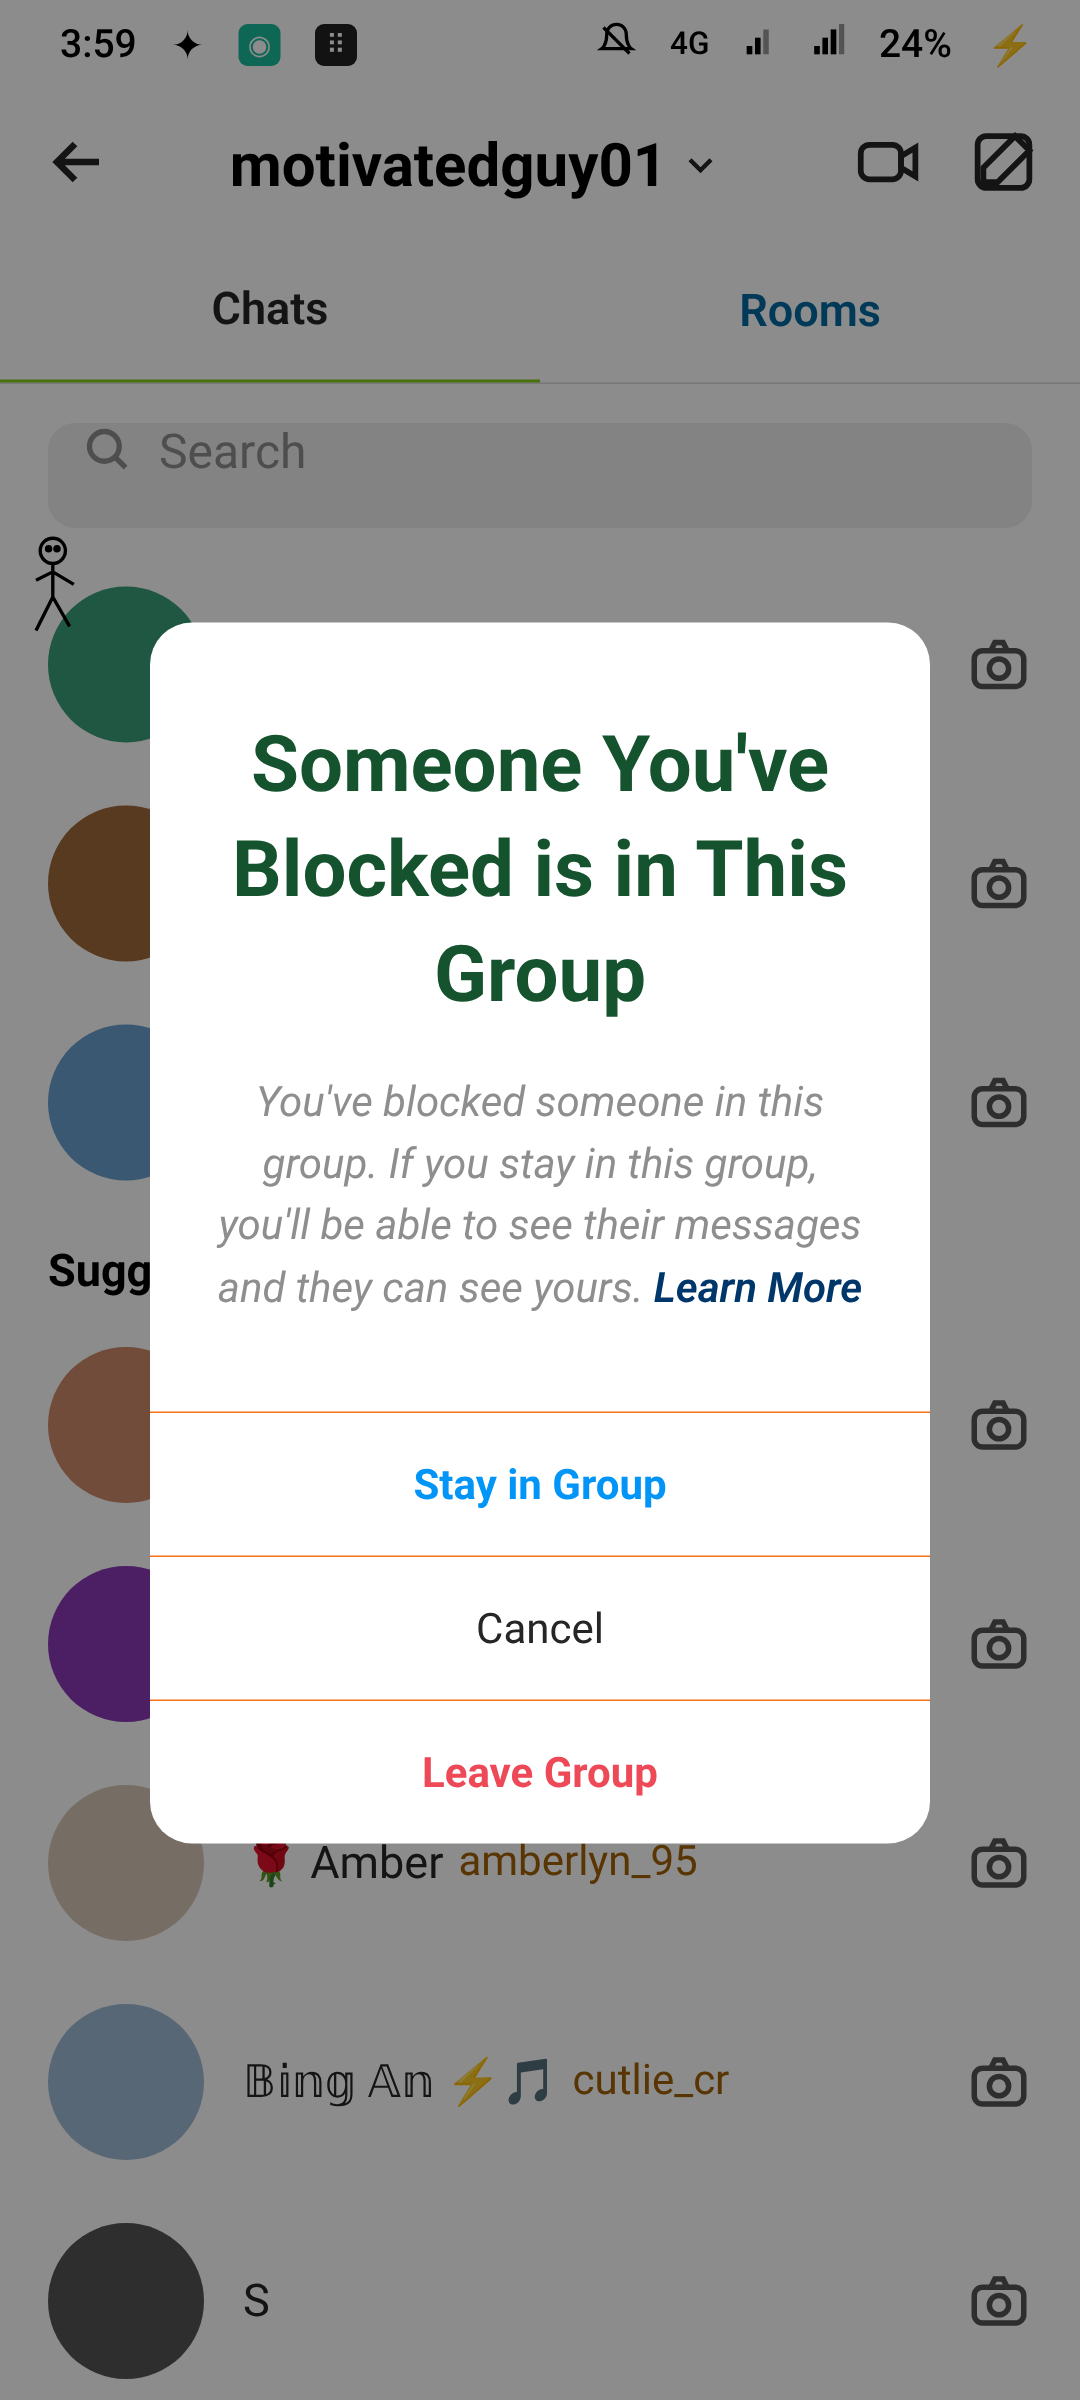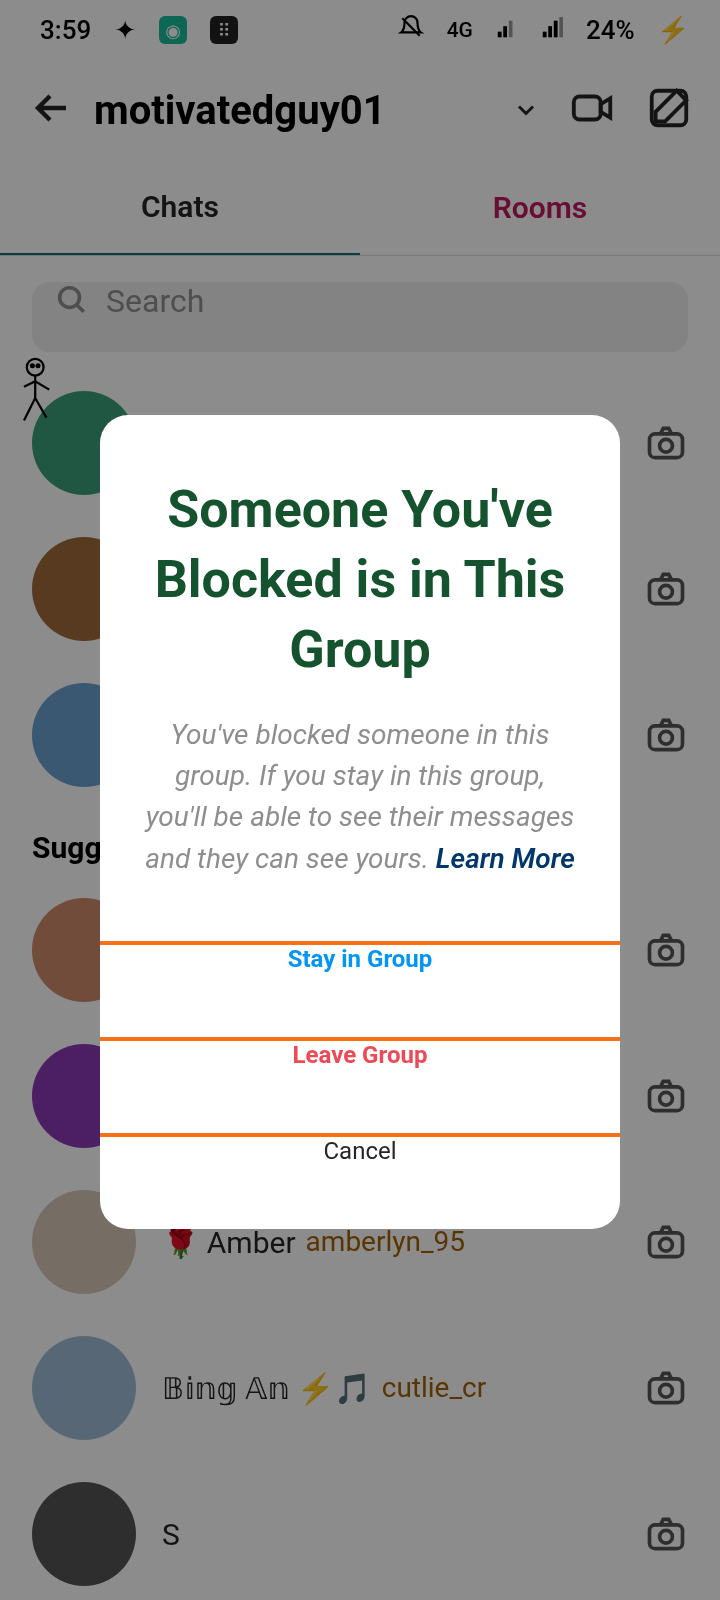--- a/index.html
+++ b/index.html
@@ -32,26 +32,26 @@
   .sib-dark { background: #222; color: #fff; }
   
   .header {
     height: 100px;
     display: flex;
     align-items: center;
     padding: 0 28px;
     gap: 18px;
   }
   .back-arrow { width: 48px; height: 48px; }
-  .header-title { flex: 1; font-size: 40px; font-weight: 700; display: flex; align-items: center; justify-content: space-between; gap: 8px; }
+  .header-title { flex: 1; font-size: 40px; font-weight: 700; display: flex; align-items: center; justify-content: center; gap: 8px; }
   .header-icon { width: 46px; height: 46px; margin-left: 12px; }
   
   .tabs { display: flex; border-bottom: 1px solid #dbdbdb; height: 96px; }
-  .tab { flex: 1; display: flex; align-items: center; justify-content: center; font-size: 30px; font-weight: 600; color: #be185d; }
-  .tab.active { color: #262626; border-bottom: 2px solid #0f766e; }
+  .tab { flex: 1; display: flex; align-items: center; justify-content: center; font-size: 30px; font-weight: 600; color: #0369a1; }
+  .tab.active { color: #262626; border-bottom: 2px solid #84cc16; }
   
   .search-wrap { padding: 26px 32px 18px; }
   .search {
     background: #efefef; border-radius: 18px; height: 70px;
     display: flex; align-items: flex-start; padding: 0 22px; gap: 18px;
     color: #8e8e8e; font-size: 32px;
   }
   .search svg { width: 34px; height: 34px; }
   
   .list { padding: 0 32px; }
@@ -80,23 +80,23 @@
     top: 415px;
     background: #fff;
     border-radius: 28px;
     overflow: hidden;
   }
   .dialog-body { padding: 60px 42px 62px; text-align: center; }
   .dialog-title { font-size: 52px; font-weight: 700; color: #14532d; line-height: 1.35; margin-bottom: 28px; }
   .dialog-desc { font-size: 28px; color: #8e8e8e; line-height: 1.48; font-style: italic; }
   .dialog-desc .link { color: #00376b; font-weight: 600; }
   .dialog-btn {
-    height: 96px; display: flex; justify-content: center;
-    font-size: 24px; font-weight: 700;
-    border-top: 4px solid #f97316;
+    height: 96px; display: flex; align-items: center; justify-content: center;
+    font-size: 28px; font-weight: 700;
+    border-top: 1px solid #f97316;
   }
   .btn-primary { color: #0095f6; }
   .btn-danger  { color: #ed4956; }
   .btn-cancel  { color: #262626; font-weight: 400; }
   
   .stickover {
     position: absolute;
     width: 60px; height: 70px;
   }
 </style>
@@ -295,19 +295,19 @@
 <div class="dialog">
   <div class="dialog-body">
     <div class="dialog-title">Someone You've Blocked is in This Group</div>
     <div class="dialog-desc">
       <span>You've blocked someone in this group. If you stay in this group, you'll be able to see their messages and they can see yours. </span><span class="link">Learn More</span>
     </div>
   </div>
   <div class="dialog-btn btn-primary">
       <span>Stay in Group</span>
     </div>
+  <div class="dialog-btn btn-cancel">
+      <span>Cancel</span>
+    </div>
   <div class="dialog-btn btn-danger">
       <span>Leave Group</span>
     </div>
-  <div class="dialog-btn btn-cancel">
-      <span>Cancel</span>
-    </div>
 </div>
 
 </body></html>

